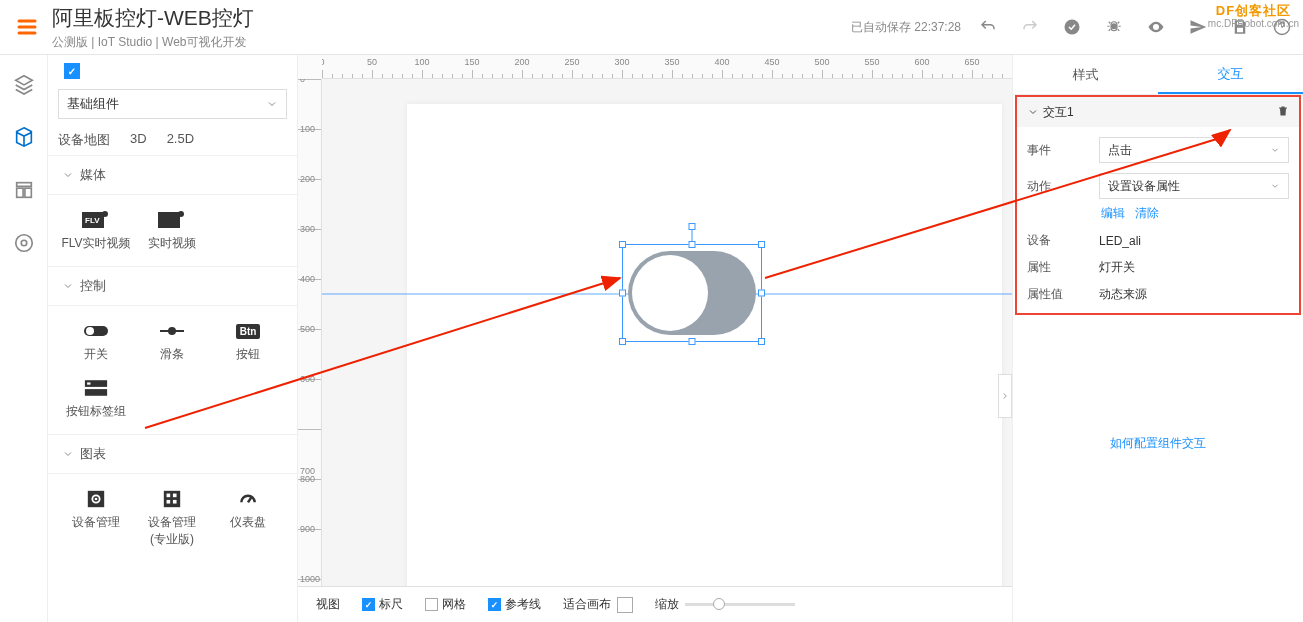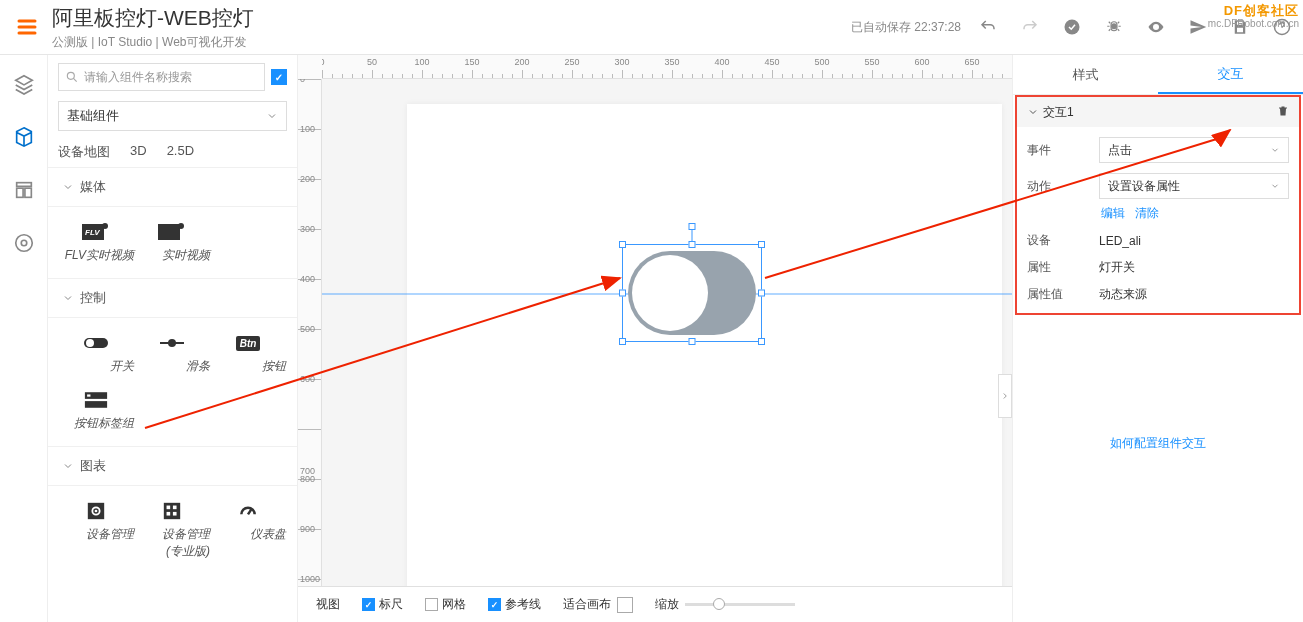--- a/index.html
+++ b/index.html
@@ -9,21 +9,21 @@
   .hamburger svg { width: 24px; height: 24px; }
   .title-block { padding-left: 4px; }
   .title-main { font-size: 21px; color: #333; }
   .title-sub { font-size: 12px; color: #888; margin-top: 2px; }
   .top-spacer { flex: 1; }
   .autosave { font-size: 12px; color: #888; margin-right: 18px; }
   .top-icons { display: flex; align-items: center; gap: 24px; padding-right: 6px; }
   .tic { width: 18px; height: 18px; display:flex; align-items:center; justify-content:center; color:#888; }
   .tic svg { width: 18px; height: 18px; }
   .watermark { position: absolute; top: 2px; right: 4px; text-align: right; z-index: 5; }
-  .watermark .l1 { font-size: 13px; font-weight: 700; color: #f39800; letter-spacing: 1px; }
+  .watermark .l1 { font-size: 13px; font-weight: 700; color: #f39800; letter-spacing: 1px; text-align: center; }
   .watermark .l2 { font-size: 10px; color: #999; margin-top: -2px; }
 
   .main { display: flex; height: 567px; }
 
   .side-rail { width: 48px; border-right: 1px solid #eee; display:flex; flex-direction:column; align-items:center; padding-top: 18px; gap: 28px; }
   .rail svg { width: 22px; height: 22px; }
   .rail { color:#555; }
   .rail.active { color:#0070cc; }
 
   .comp-panel { width: 250px; border-right: 1px solid #eee; overflow-y: auto; display:flex; flex-direction:column; }
@@ -34,21 +34,21 @@
 
   .select-row { padding: 4px 10px 8px 10px; }
   .select-box { border:1px solid #ddd; height:30px; display:flex; align-items:center; justify-content:space-between; padding:0 8px; font-size:13px; }
   .select-box svg { width:12px; height:12px; }
 
   .view-modes { padding: 4px 10px 6px 10px; display:flex; gap:20px; font-size:13px; color:#555; }
 
   .cat-head { display:flex; align-items:center; gap:6px; padding:10px 14px; border-top:1px solid #f0f0f0; border-bottom:1px solid #f0f0f0; font-size:13px; color:#555; }
   .cat-head svg { width:12px; height:12px; }
   .comp-grid { display:flex; flex-wrap:wrap; padding:10px 0 4px 10px; }
-  .comp-item { width:76px; margin-bottom:10px; text-align:right; font-size:12px; color:#555;font-style:italic; }
+  .comp-item { width:76px; margin-bottom:10px; text-align:center; font-size:12px; color:#555; }
   .ci-icon { height:30px; display:flex; align-items:center; justify-content:center; color:#333; }
   .ci-icon svg { width:28px; height:20px; }
   .btn-badge { background:#333; color:#fff; font-size:10px; padding:2px 4px; font-weight:bold; border-radius:2px; }
 
   .canvas-wrap { flex:1; position:relative; background:#fbfbfb; display:flex; flex-direction:column; border-right:1px solid #eee; }
   .ruler-h { height:24px; background:#fafafa; border-bottom:1px solid #e0e0e0; position:relative; overflow:hidden; margin-left:24px; }
   .ruler-h .t { position:absolute; bottom:0; width:1px; background:#bbb; }
   .ruler-h .lbl { position:absolute; top:2px; font-size:9px; color:#888; transform:translateX(-50%); }
   .canvas-body { flex:1; display:flex; overflow:hidden; position:relative; }
   .ruler-v { width:24px; background:#fafafa; border-right:1px solid #e0e0e0; position:relative; overflow:hidden; }
@@ -182,27 +182,20 @@
           <rect x="13" y="10" width="7" height="10"></rect>
         </svg></div>
     <div class="rail"><svg viewBox="0 0 24 24" fill="none" stroke="#888" stroke-width="1.8">
           <circle cx="12" cy="12" r="3"></circle>
           <circle cx="12" cy="12" r="9"></circle>
         </svg></div>
   </div>
 
   <div class="comp-panel">
     <div class="search-row">
-      <div class="search-box">
-        <svg viewBox="0 0 24 24" fill="none" stroke="#aaa" stroke-width="2">
-            <circle cx="10" cy="10" r="6"></circle>
-            <line x1="20" y1="20" x2="14.5" y2="14.5"></line>
-          </svg>
-        <span>请输入组件名称搜索</span>
-      </div>
       <div class="chk">✓</div>
     </div>
     <div class="select-row">
       <div class="select-box">
         <span>基础组件</span>
         <svg viewBox="0 0 24 24">
             <path d="M6 9l6 6 6-6" fill="none" stroke="#888" stroke-width="2"></path>
           </svg>
       </div>
     </div>

